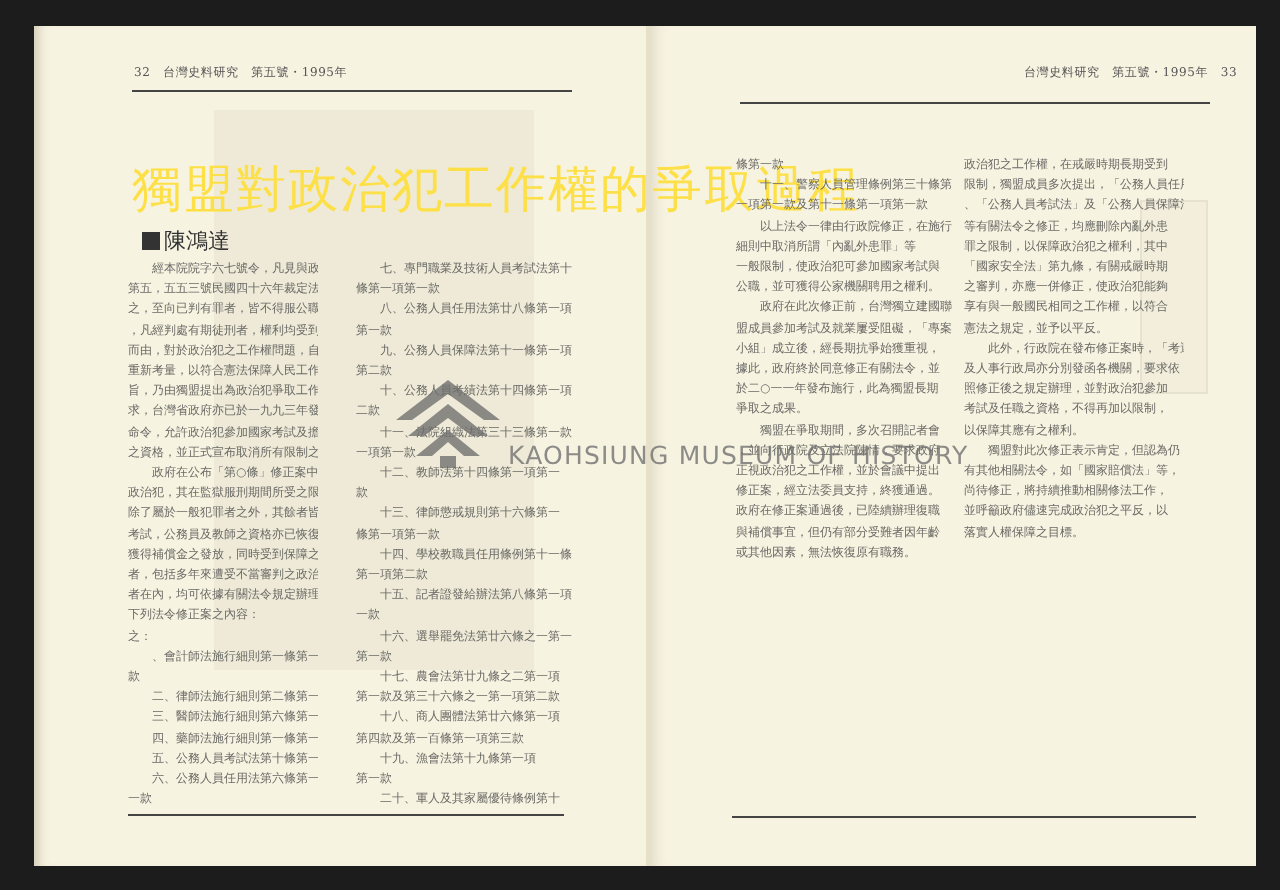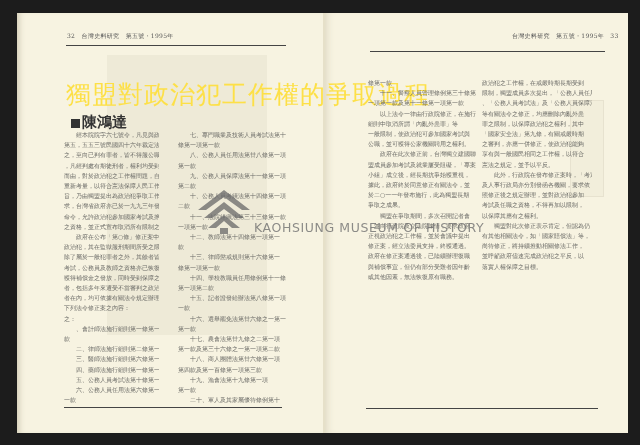--- a/index.html
+++ b/index.html
@@ -5,21 +5,21 @@
   html,body{margin:0;padding:0;}
   body{width:640px;height:445px;background:#1c1c1c;position:relative;overflow:hidden;font-family:"DejaVu Serif",serif;}
   .page{position:absolute;top:13px;height:420px;background:#f7f3e1;}
   .page.left{left:17px;width:307px;box-shadow:inset 6px 0 6px -4px #cfc9b3;}
   .page.right{left:324px;width:304px;box-shadow:inset 8px 0 8px -6px #d8d2bc;}
   .spine{position:absolute;left:323px;top:13px;width:2px;height:420px;background:#e6e0c9;}
   .hdr{position:absolute;top:32px;font-size:6px;color:#555;letter-spacing:0.3px;white-space:nowrap;}
   .hdr-rule{position:absolute;height:1px;background:#444;}
   .title-bg{position:absolute;left:107px;top:55px;width:160px;height:280px;background:#e9e5d3;opacity:0.7;}
   .title{position:absolute;left:66px;top:78px;font-size:25px;color:#fde047;letter-spacing:1px;white-space:nowrap;font-family:"DejaVu Serif",serif;}
-  .author{position:absolute;left:71px;top:113px;font-size:15px;color:#333;font-weight:bold;white-space:nowrap;}
+  .author{position:absolute;left:71px;top:113px;font-size:11px;color:#333;font-weight:normal;white-space:nowrap;}
   .author .sq{display:inline-block;width:9px;height:9px;background:#333;margin-right:2px;vertical-align:-1px;}
   .col{position:absolute;font-size:6px;line-height:10.2px;color:#6a6a66;}
   .col .ln{white-space:nowrap;overflow:hidden;}
   .col .ind{padding-left:12px;}
   .foot-rule{position:absolute;height:1px;background:#444;}
   .wm{position:absolute;left:196px;top:188px;width:300px;height:60px;opacity:0.78;}
   .wm .logo{position:absolute;left:0;top:0;width:56px;height:48px;}
   .wm .cn{position:absolute;left:55px;top:2px;font-family:"DejaVu Sans",sans-serif;font-size:24px;font-weight:bold;color:#6e6e6e;letter-spacing:2px;white-space:nowrap;}
   .wm .en{position:absolute;left:58px;top:32px;font-family:"DejaVu Sans",sans-serif;font-size:12.5px;color:#6e6e6e;letter-spacing:0.6px;white-space:nowrap;}
   .photo{position:absolute;left:570px;top:100px;width:32px;height:95px;border:1px solid #ddd8c4;background:#efebd8;opacity:0.6;}

